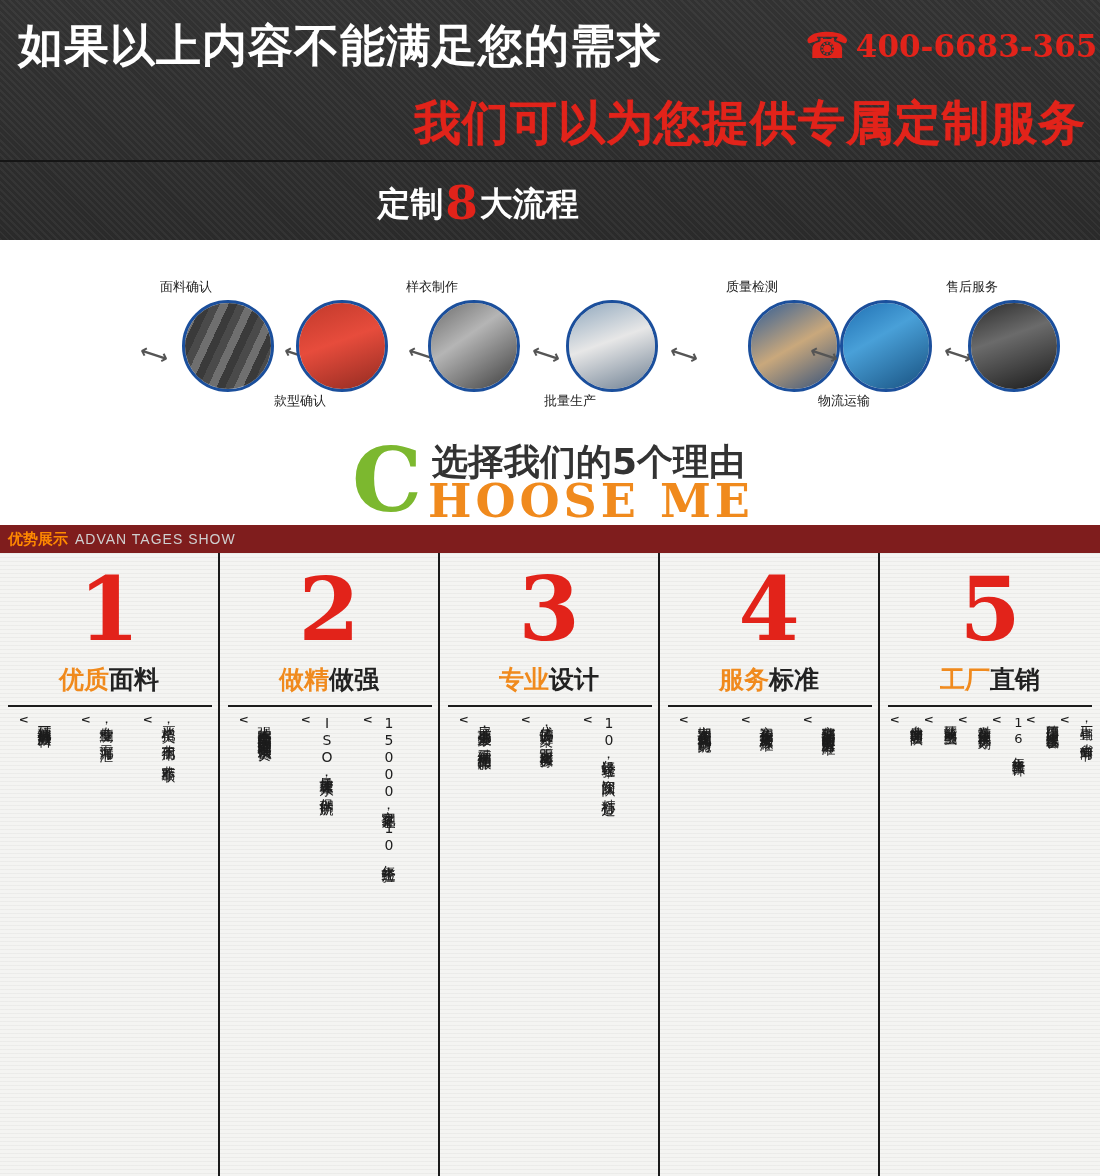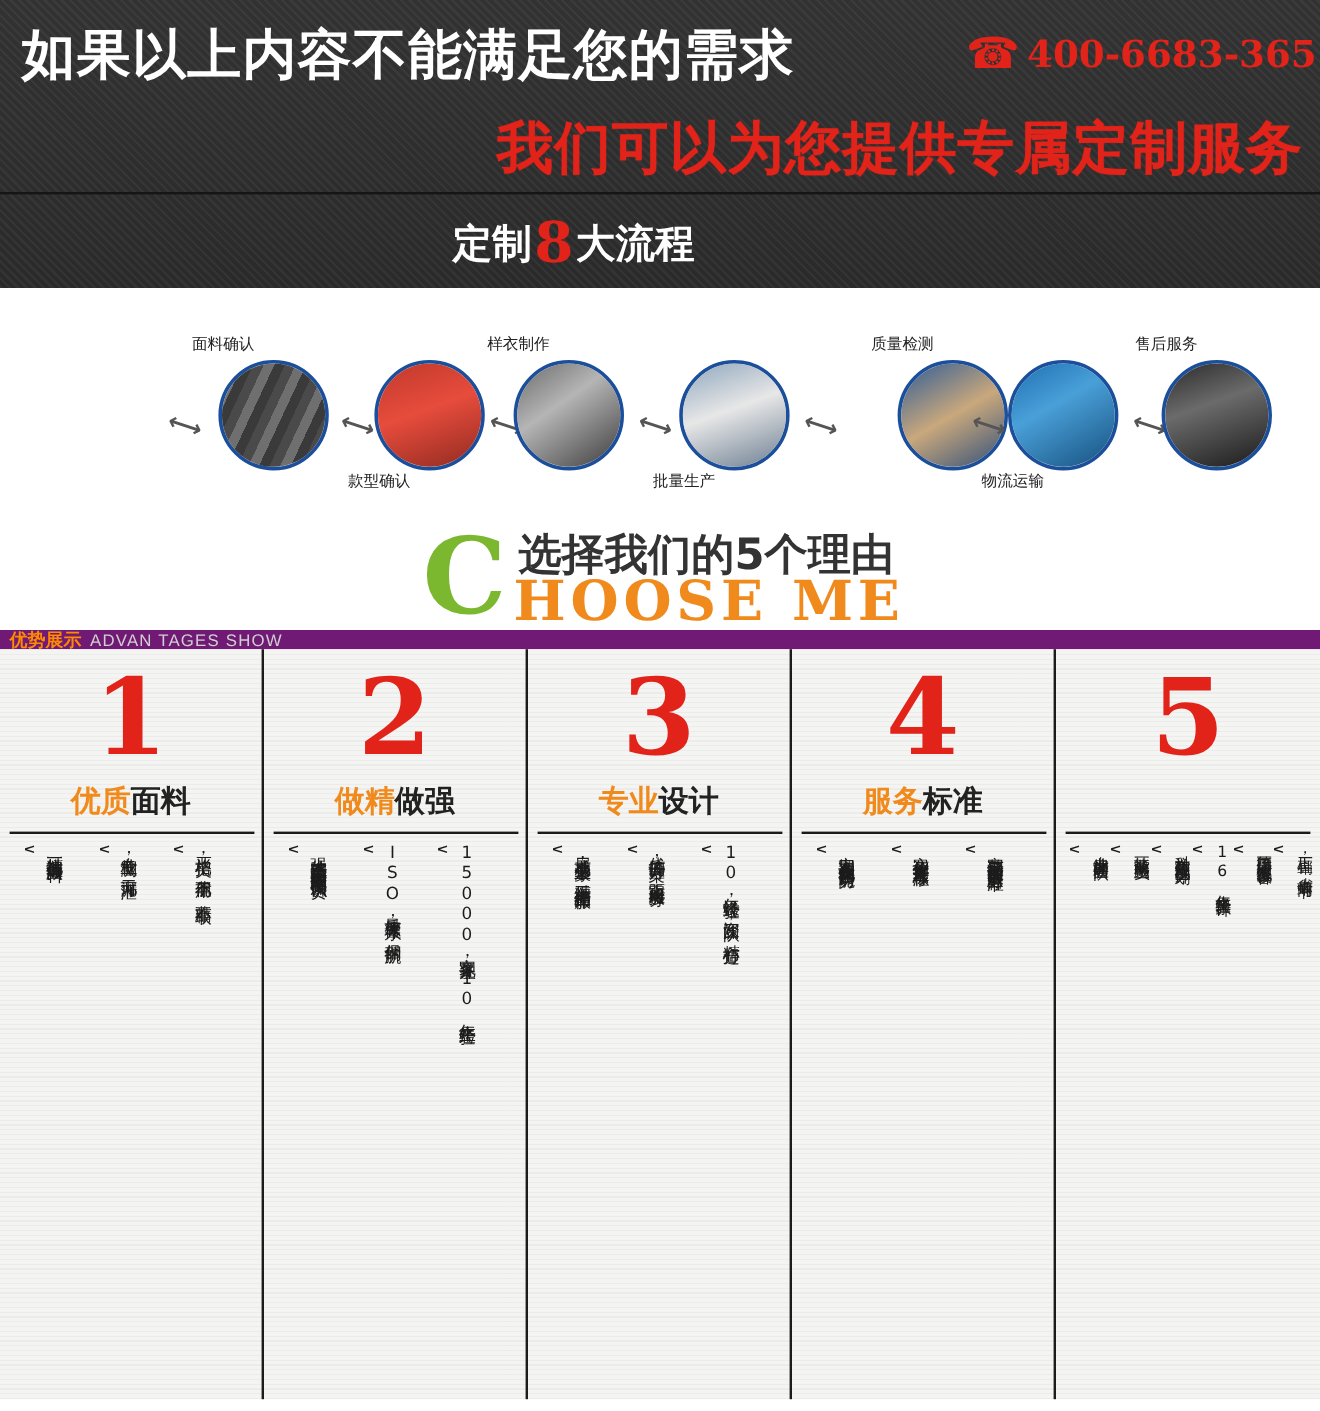--- a/index.html
+++ b/index.html
@@ -137,22 +137,22 @@
     position:absolute;left:428px;top:44px;
     color:#f08a1d;
     font-family:"DejaVu Serif","Liberation Serif",serif;
     font-size:46px;font-weight:bold;letter-spacing:4px;
     white-space:nowrap;
   }
 
   
   .advbar{
     position:relative;
-    width:1100px;height:16px;
-    background:#701a75;
+    width:1100px;height:28px;
+    background:#7f1d1d;
     display:flex;align-items:center;
   }
   .advbar .cn{
     color:#ff8a00;font-size:15px;font-weight:bold;
     margin-left:8px;
     font-family:"DejaVu Sans","Liberation Sans",sans-serif;
   }
   .advbar .en{
     color:#cfcfcf;font-size:14px;margin-left:7px;letter-spacing:1px;
     font-family:"Liberation Sans",sans-serif;
@@ -248,21 +248,21 @@
     <div class="arrow" style="left:140px;top:102px;">⟷</div>
 
     <div class="node" style="left:182px;top:60px;">
       <div class="circle">
           <div class="ph ph-fabric"></div>
         </div>
       <div class="cap cap-above">面料确认</div>
     </div>
     <div class="arrow" style="left:284px;top:102px;">⟷</div>
 
-    <div class="node" style="left:312px;top:60px;text-decoration:underline;">
+    <div class="node" style="left:296px;top:60px;text-decoration:underline;">
       <div class="circle">
           <div class="ph ph-shirt"></div>
         </div>
       <div class="cap cap-below">款型确认</div>
     </div>
     <div class="arrow" style="left:408px;top:102px;">⟷</div>
 
     <div class="node" style="left:428px;top:60px;">
       <div class="circle">
           <div class="ph ph-sewing"></div>
@@ -400,20 +400,23 @@
         </div>
         <div class="vitem">
           <span class="chev">∨</span>
           <span class="vtext">定期客户调查优化客户回访能力</span>
         </div>
       </div>
     </div>
 
     <div class="col">
       <div class="num">5</div>
+      <div class="headline">
+        <span class="hl">工厂</span><span class="rest">直销</span>
+      </div>
       <div class="hrule"></div>
       <div class="vwrap" style="gap:0px;">
         <div class="vitem" style="width:34px;">
           <span class="chev">∨</span>
           <span class="vtext" style="font-size:13px;">工厂直销，省去中间环节</span>
         </div>
         <div class="vitem" style="width:34px;">
           <span class="chev">∨</span>
           <span class="vtext" style="font-size:13px;">德国进口的一线流水线设备</span>
         </div>

